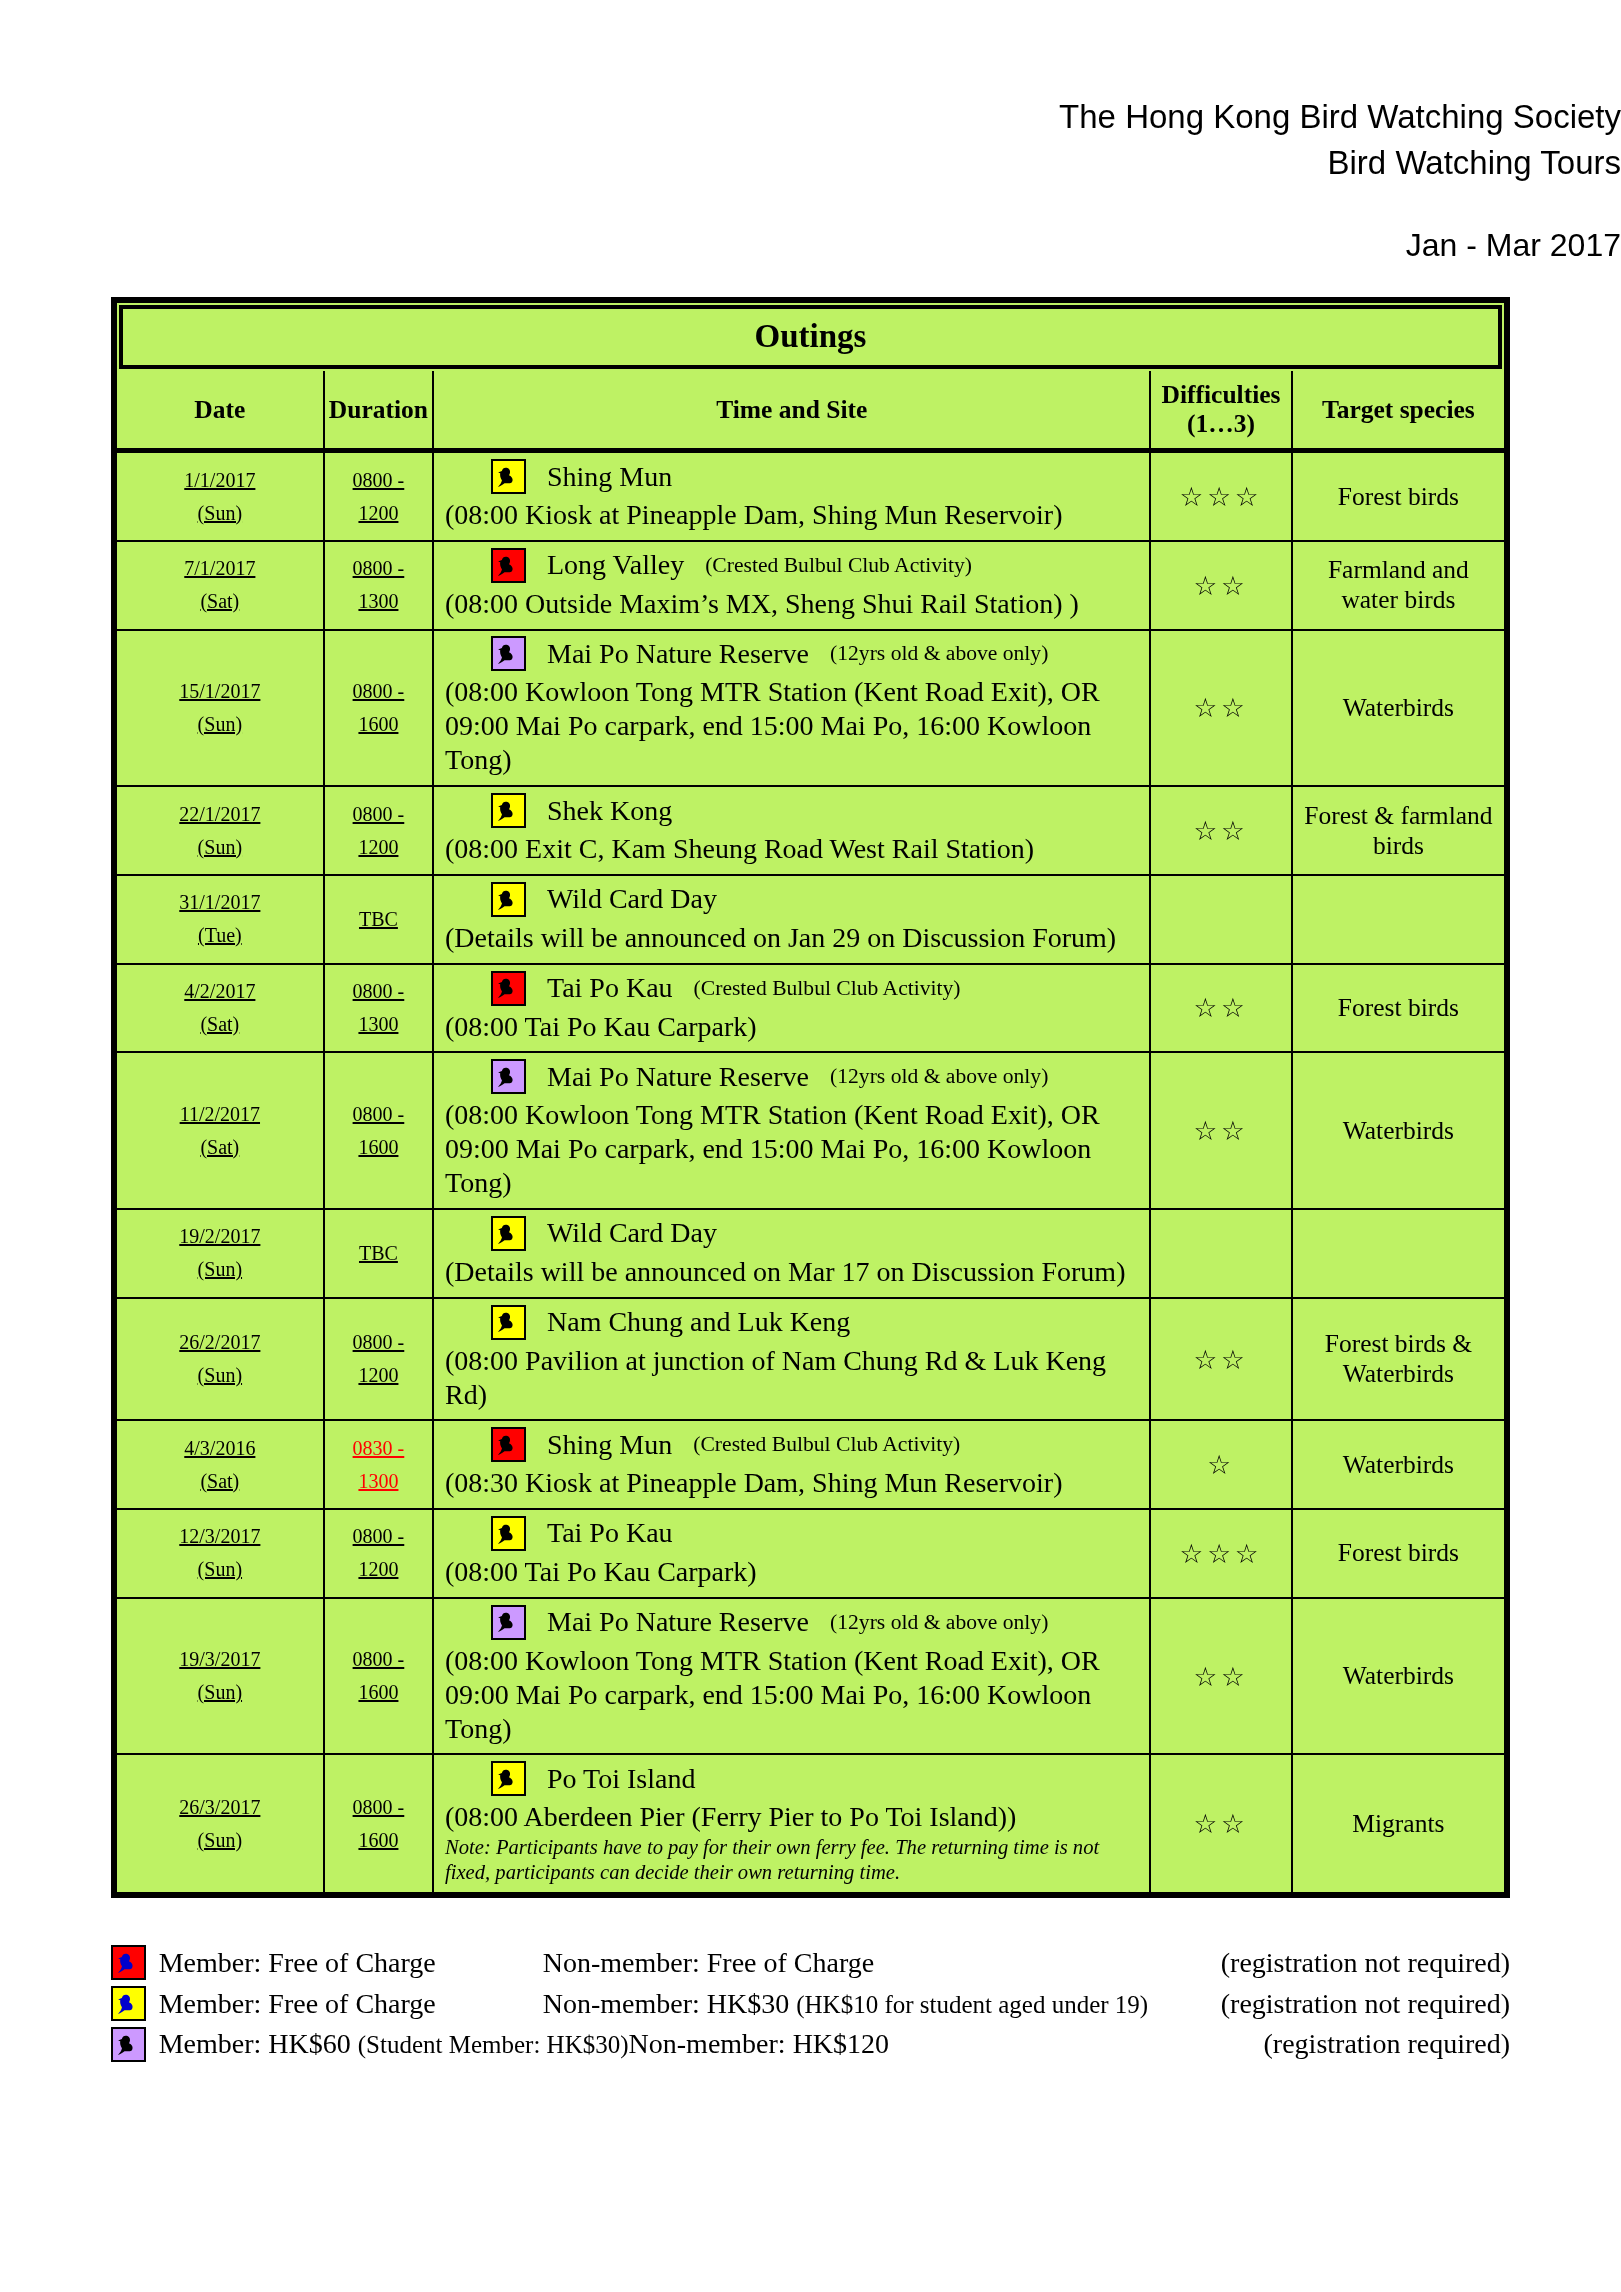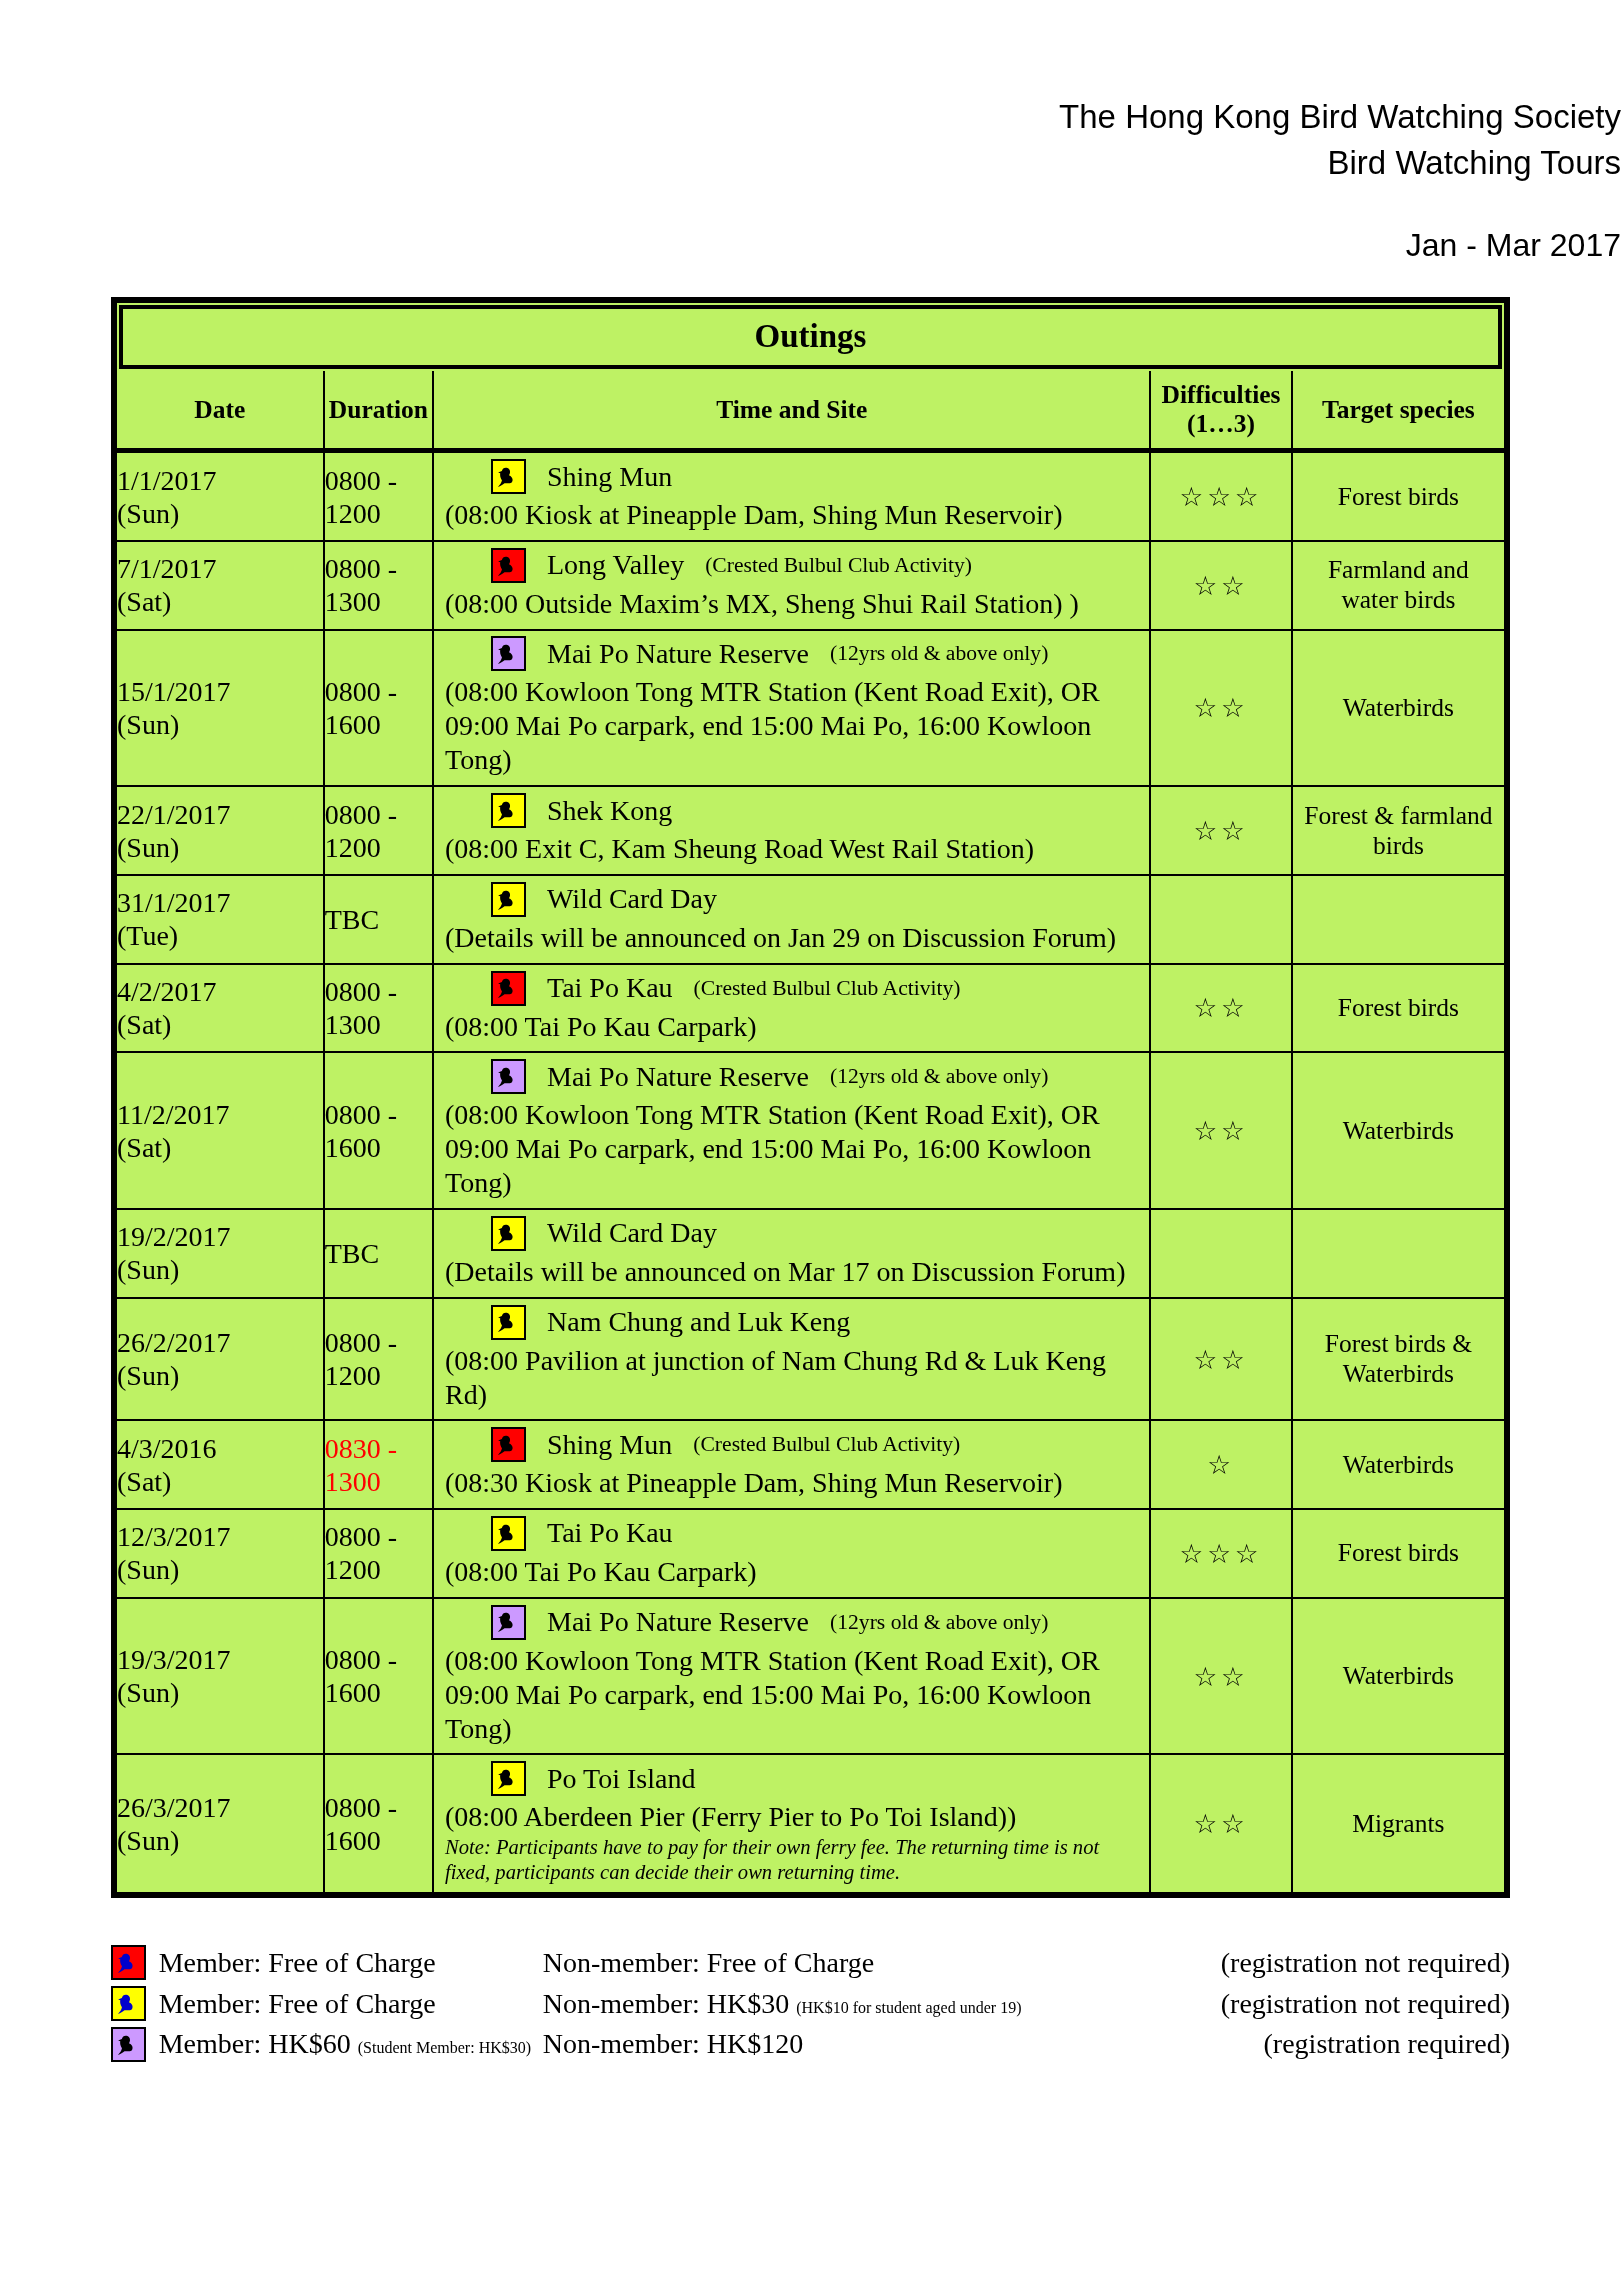--- a/index.html
+++ b/index.html
@@ -19,21 +19,21 @@
   .period{font-size:32px;margin-top:41px;}
   
   .table-wrap{margin:33px 111px 0 111px;border:6.9px solid #000;background:#bef264;}
   .outings-box{border:4.9px solid #000;margin:2px 2px 0 2px;text-align:center;
     font-weight:bold;font-size:33px;padding:8.8px 0 9.8px 0;}
   table{width:100%;border-collapse:collapse;border-style:hidden;table-layout:fixed;margin-top:2px;}
   col.w-date{width:14.9%;} col.w-dur{width:7.9%;} col.w-site{width:51.7%;}
   col.w-diff{width:10.2%;} col.w-species{width:15.3%;}
   th,td{border:2.9px solid #000;vertical-align:middle;}
   thead th{border-bottom:5.9px solid #000;font-size:25.5px;font-weight:bold;padding:9.8px 0;line-height:29px;}
-  .c-date,.c-dur{font-size:28px;line-height:33px;padding:3.9px 0;}
+  .c-date,.c-dur{text-align:center;font-size:20px;line-height:33px;padding:3.9px 0;text-decoration:underline;}
   .c-dur.red{color:var(--c-text-red);}
   .c-site{padding:5.9px 7.8px 7.8px 10.8px;}
   .site-line{display:flex;align-items:center;gap:21px;padding-left:46px;}
   .bird-icon{width:35px;height:35px;border:2.9px solid #000;display:inline-flex;
     align-items:center;justify-content:center;flex:none;color:#000;}
   .bird-icon svg{display:block;}
   .icon-red{background:var(--c-red);} .icon-yellow{background:var(--c-yellow);}
   .icon-purple{background:var(--c-purple);}
   .bird-blue{color:var(--c-bird-blue);} .bird-black{color:#000;}
   .site-name{font-size:28px;white-space:nowrap;}
@@ -43,21 +43,21 @@
   .site-note:empty,.site-extra:empty{display:none;}
   .c-diff{text-align:center;font-family:"DejaVu Sans",sans-serif;font-size:26.5px;letter-spacing:3.9px;}
   .c-species{text-align:center;font-size:25.5px;line-height:30px;padding:0 7.8px;}
   
   .legend{margin:47px 111px 8px 111px;}
   .legend-row{display:flex;align-items:center;margin-bottom:5.9px;}
   .legend-row .bird-icon{margin-right:12.7px;}
   .legend-member{font-size:28px;min-width:384px;}
   .legend-nonmember{font-size:28px;}
   .legend-reg{font-size:28px;margin-left:auto;}
-  .sm{font-size:16px;text-align:right;}
+  .sm{font-size:25px;text-align:right;}
   .sm:empty{display:none;}
 </style>
 </head>
 <body>
 
 <div class="header">
   <div class="title-line">The Hong Kong Bird Watching Society</div>
   <div class="title-line">Bird Watching Tours</div>
   <div class="period">Jan - Mar 2017</div>
 </div>

